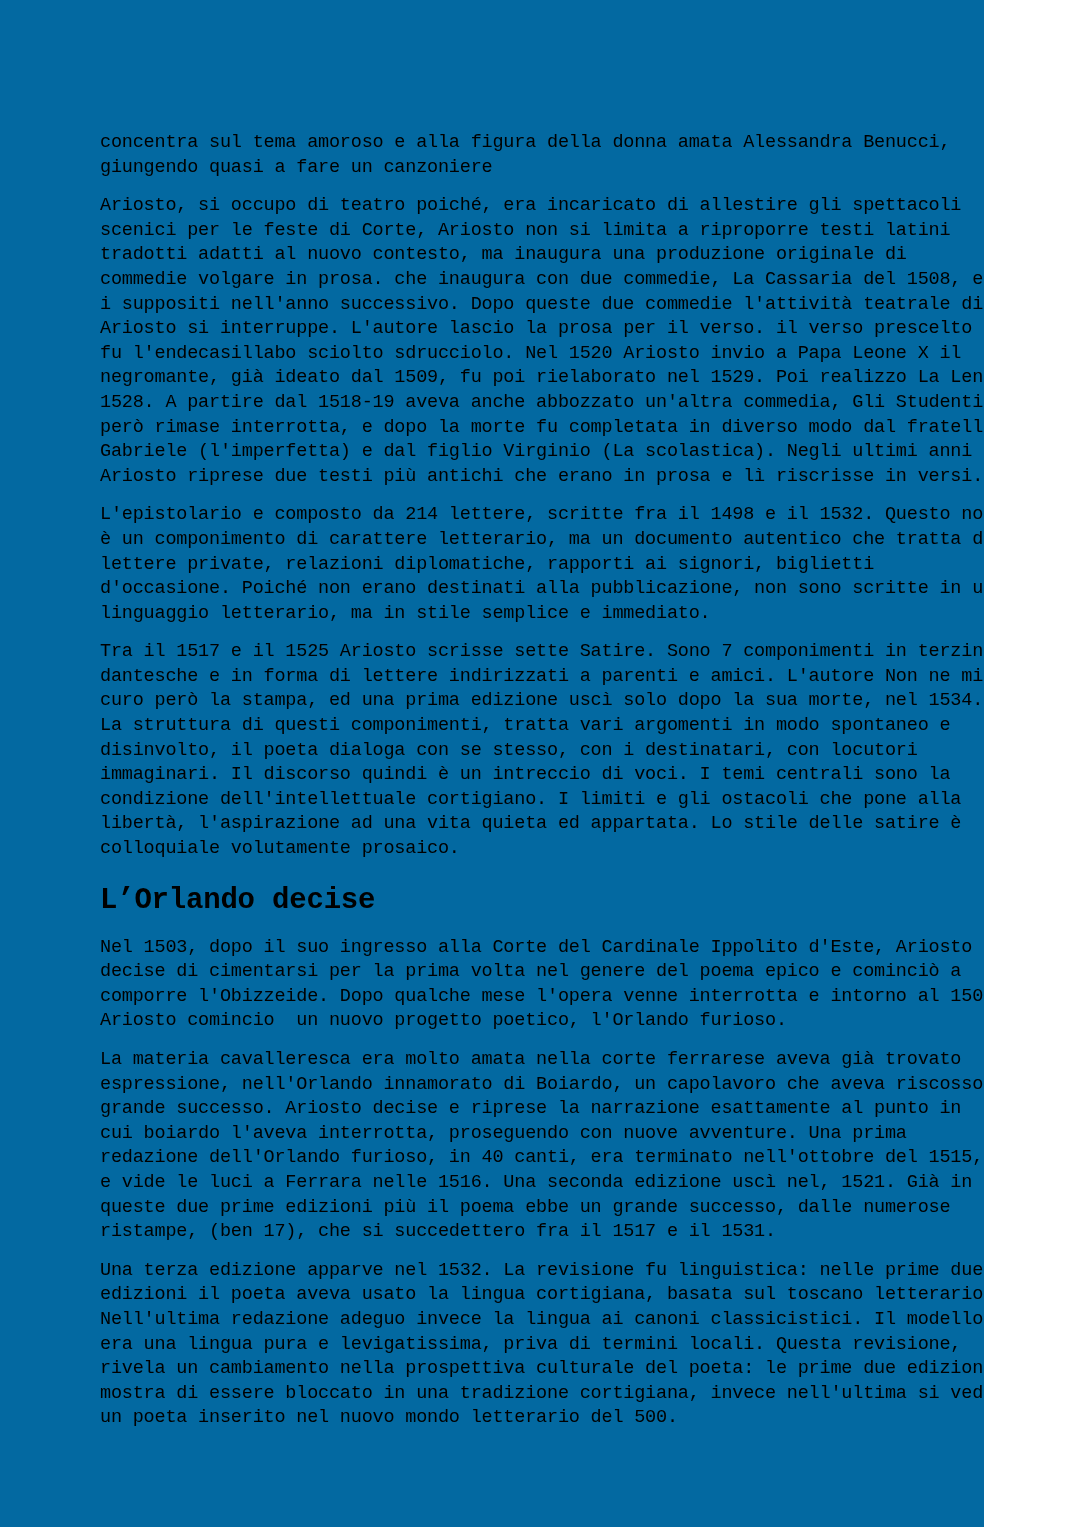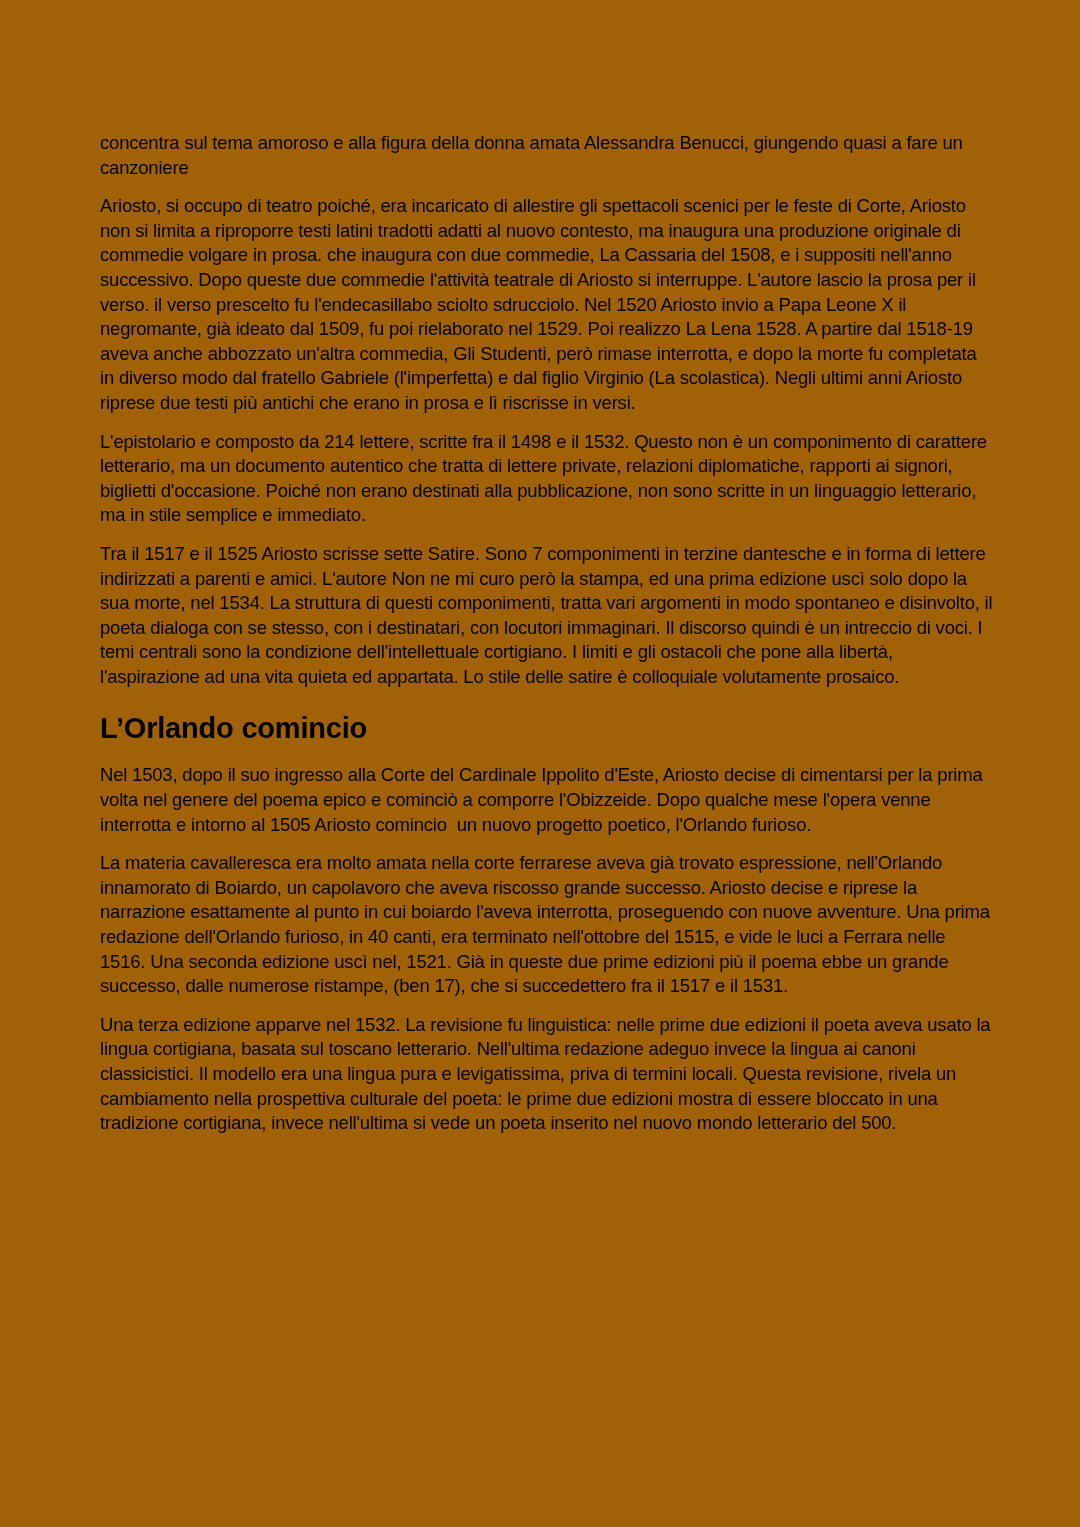--- a/index.html
+++ b/index.html
@@ -2,25 +2,25 @@
 <html lang="it"><head>
 <meta charset="utf-8">
 <style>
   html, body {
     margin: 0;
     padding: 0;
     background: #ffffff;
   }
   .page {
     position: relative;
-    width: 1080px;
+    width: 984px;
     height: 1527px;
-    background: #a16207;
+    background: #0369a1;
     overflow: hidden;
-    font-family: Liberation Sans, sans-serif;
+    font-family: Liberation Mono, monospace;
     color: #000000;
   }
   .content {
     position: absolute;
     top: 131px;
     left: 100px;
     width: 895px;
   }
   .content p {
     margin: 0 0 14px 0;
@@ -40,18 +40,18 @@
 </style>
 </head>
 <body>
 
 <div class="page">
   <div class="content">
     <p>concentra sul tema amoroso e alla figura della donna amata Alessandra Benucci, giungendo quasi a fare un canzoniere</p>
     <p>Ariosto, si occupo di teatro poiché, era incaricato di allestire gli spettacoli scenici per le feste di Corte, Ariosto non si limita a riproporre testi latini tradotti adatti al nuovo contesto, ma inaugura una produzione originale di commedie volgare in prosa. che inaugura con due commedie, La Cassaria del 1508, e i suppositi nell'anno successivo. Dopo queste due commedie l'attività teatrale di Ariosto si interruppe. L'autore lascio la prosa per il verso. il verso prescelto fu l'endecasillabo sciolto sdrucciolo. Nel 1520 Ariosto invio a Papa Leone X il negromante, già ideato dal 1509, fu poi rielaborato nel 1529. Poi realizzo La Lena 1528. A partire dal 1518-19 aveva anche abbozzato un'altra commedia, Gli Studenti, però rimase interrotta, e dopo la morte fu completata in diverso modo dal fratello Gabriele (l'imperfetta) e dal figlio Virginio (La scolastica). Negli ultimi anni Ariosto riprese due testi più antichi che erano in prosa e lì riscrisse in versi.</p>
     <p>L'epistolario e composto da 214 lettere, scritte fra il 1498 e il 1532. Questo non è un componimento di carattere letterario, ma un documento autentico che tratta di lettere private, relazioni diplomatiche, rapporti ai signori, biglietti d'occasione. Poiché non erano destinati alla pubblicazione, non sono scritte in un linguaggio letterario, ma in stile semplice e immediato.</p>
     <p>Tra il 1517 e il 1525 Ariosto scrisse sette Satire. Sono 7 componimenti in terzine dantesche e in forma di lettere indirizzati a parenti e amici. L'autore Non ne mi curo però la stampa, ed una prima edizione uscì solo dopo la sua morte, nel 1534. La struttura di questi componimenti, tratta vari argomenti in modo spontaneo e disinvolto, il poeta dialoga con se stesso, con i destinatari, con locutori immaginari. Il discorso quindi è un intreccio di voci. I temi centrali sono la condizione dell'intellettuale cortigiano. I limiti e gli ostacoli che pone alla libertà, l'aspirazione ad una vita quieta ed appartata. Lo stile delle satire è colloquiale volutamente prosaico.</p>
-    <h1>L’Orlando comincio</h1>
+    <h1>L’Orlando decise</h1>
     <p>Nel 1503, dopo il suo ingresso alla Corte del Cardinale Ippolito d'Este, Ariosto decise di cimentarsi per la prima volta nel genere del poema epico e cominciò a comporre l'Obizzeide. Dopo qualche mese l'opera venne interrotta e intorno al 1505 Ariosto comincio  un nuovo progetto poetico, l'Orlando furioso.</p>
     <p>La materia cavalleresca era molto amata nella corte ferrarese aveva già trovato espressione, nell'Orlando innamorato di Boiardo, un capolavoro che aveva riscosso grande successo. Ariosto decise e riprese la narrazione esattamente al punto in cui boiardo l'aveva interrotta, proseguendo con nuove avventure. Una prima redazione dell'Orlando furioso, in 40 canti, era terminato nell'ottobre del 1515, e vide le luci a Ferrara nelle 1516. Una seconda edizione uscì nel, 1521. Già in queste due prime edizioni più il poema ebbe un grande successo, dalle numerose ristampe, (ben 17), che si succedettero fra il 1517 e il 1531.</p>
     <p>Una terza edizione apparve nel 1532. La revisione fu linguistica: nelle prime due edizioni il poeta aveva usato la lingua cortigiana, basata sul toscano letterario. Nell'ultima redazione adeguo invece la lingua ai canoni classicistici. Il modello era una lingua pura e levigatissima, priva di termini locali. Questa revisione, rivela un cambiamento nella prospettiva culturale del poeta: le prime due edizioni mostra di essere bloccato in una tradizione cortigiana, invece nell'ultima si vede un poeta inserito nel nuovo mondo letterario del 500.</p>
   </div>
 </div>
 
 </body></html>

